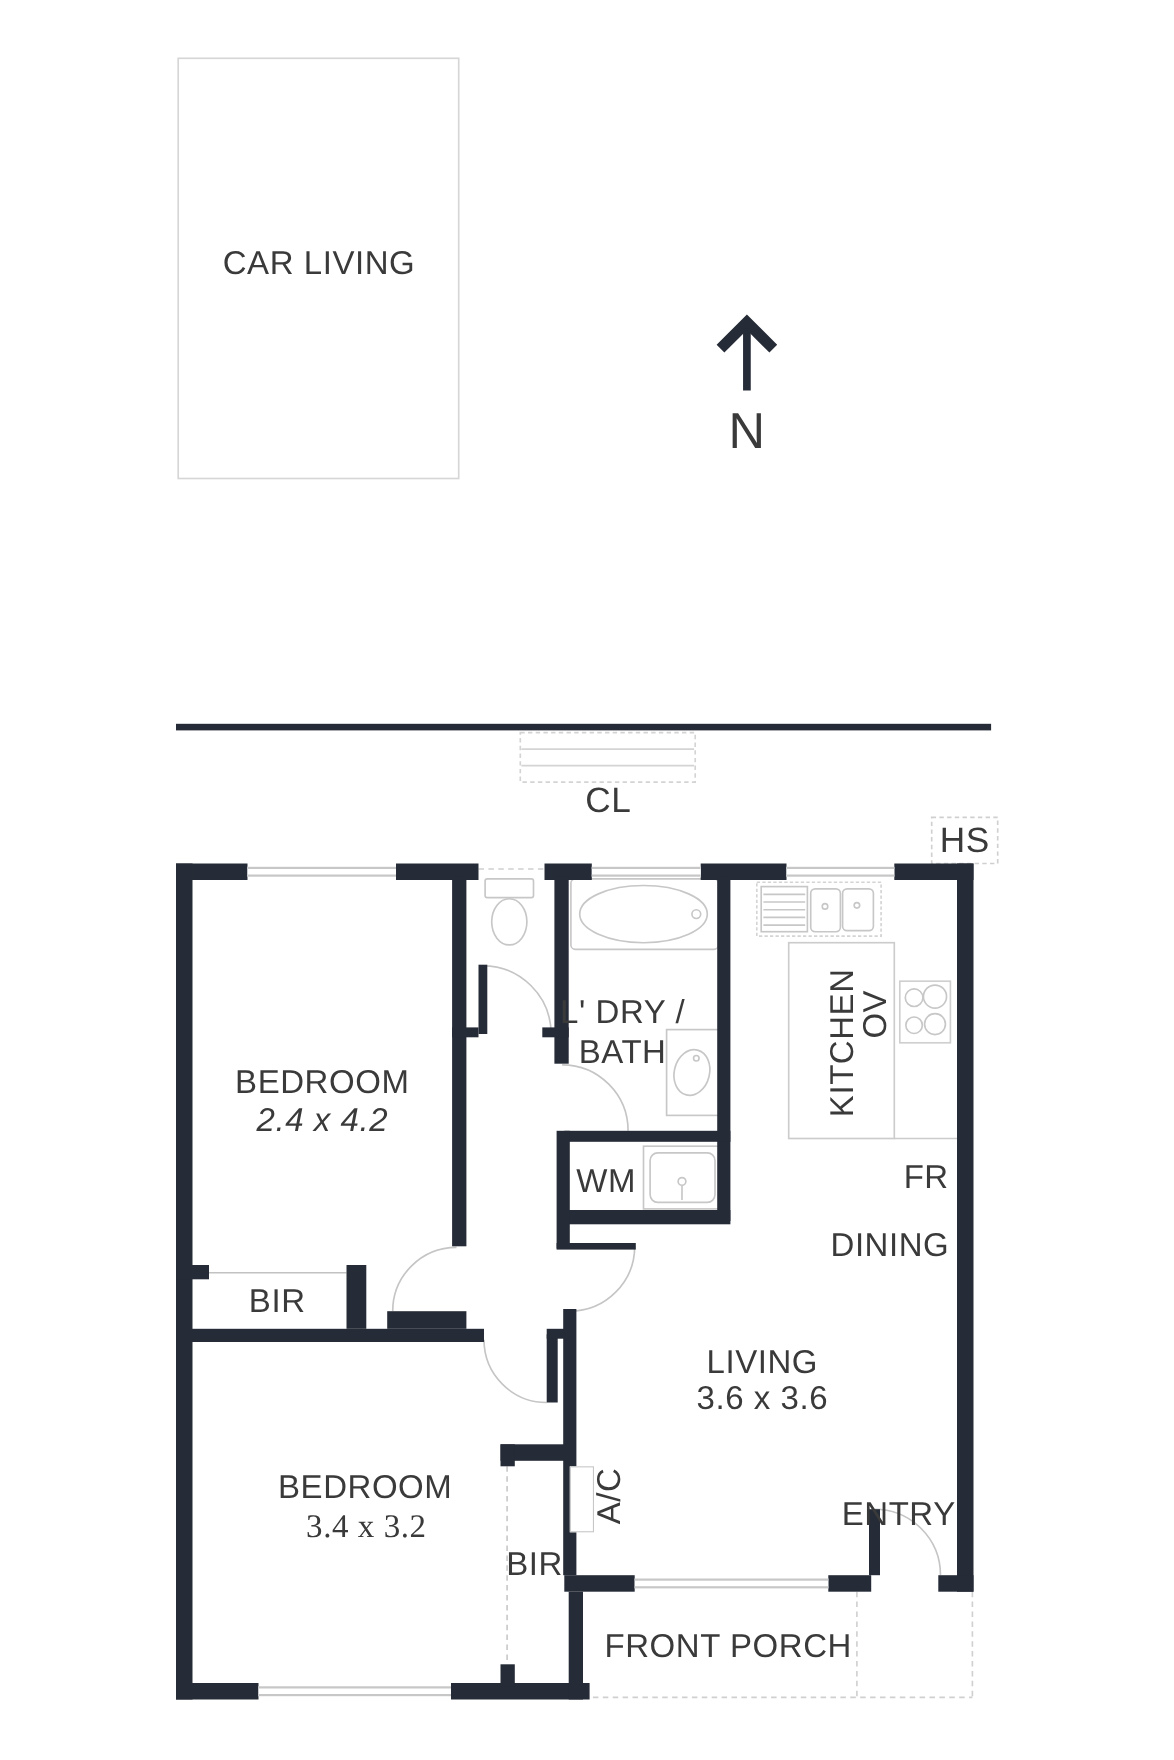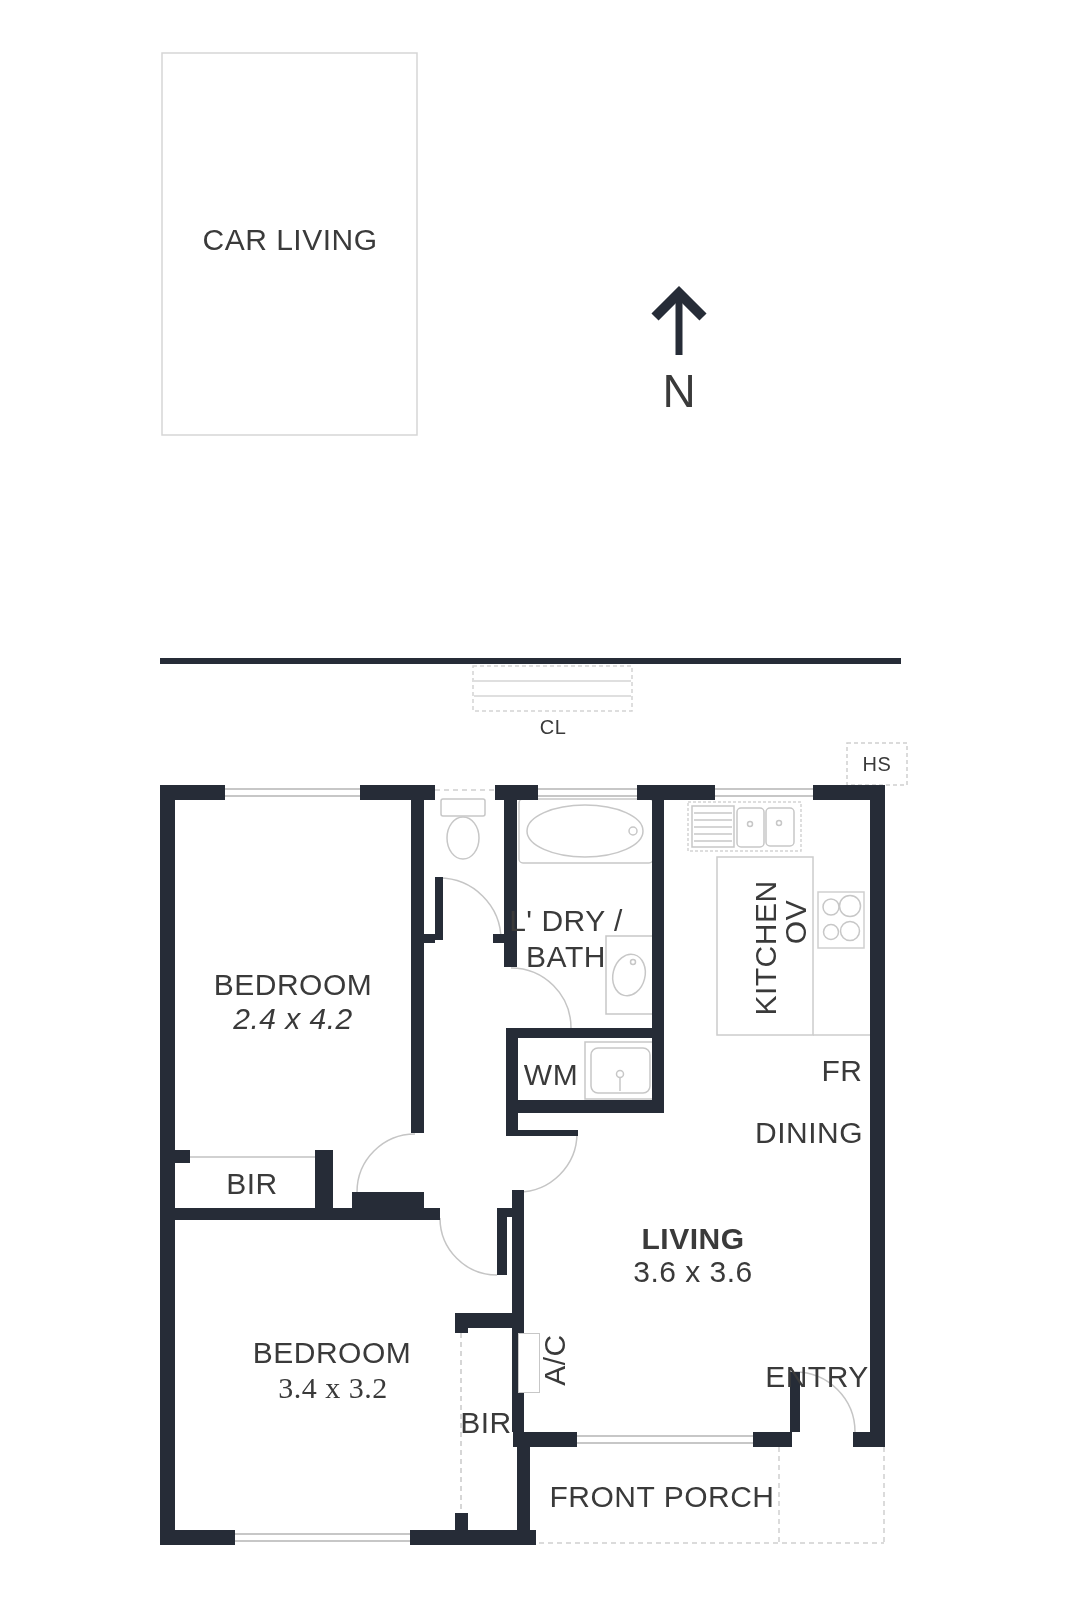--- a/index.html
+++ b/index.html
@@ -13,21 +13,21 @@
     position:relative;width:1067px;height:1600px;background:#ffffff;overflow:hidden;
     font-family:"Liberation Sans", sans-serif;
   }
   .wall{position:absolute;background:var(--wall);}
   .win{position:absolute;background:#fff;border-top:2px solid var(--line);border-bottom:2px solid var(--line);box-sizing:border-box;}
   .lbl{
     position:absolute;color:var(--text);font-size:30px;line-height:1;
     letter-spacing:0.5px;white-space:nowrap;transform:translate(-50%,-50%);
   }
   .lbl.rot{transform:translate(-50%,-50%) rotate(-90deg);}
-  .lbl.small{font-size:20px;}
+  .lbl.small{font-size:32px;}
   .lbl.north{font-size:46px;font-weight:500;letter-spacing:0;}
   .acbox{position:absolute;left:518px;top:1333px;width:22px;height:60px;background:#fff;border:1.5px solid var(--line);box-sizing:border-box;}
   svg.overlay{position:absolute;left:0;top:0;}
 </style>
 </head>
 <body>
 
 <div id="stage">
 
   <svg class="overlay" width="1067" height="1600" viewBox="0 0 1067 1600" fill="none" stroke="#c7c7c7" stroke-width="1.5">
@@ -181,21 +181,21 @@
   <div class="lbl" style="left:566px;top:957px;">BATH</div>
 
   <div class="lbl" style="left:551px;top:1075px;">WM</div>
 
   <div class="lbl rot" style="left:766px;top:948px;">KITCHEN</div>
   <div class="lbl rot" style="left:796px;top:922px;">OV</div>
   <div class="lbl" style="left:842px;top:1071px;">FR</div>
 
   <div class="lbl" style="left:809px;top:1133px;">DINING</div>
 
-  <div class="lbl" style="left:693px;top:1239px;font-weight:bold;">LIVING</div>
+  <div class="lbl" style="left:693px;top:1239px;">LIVING</div>
   <div class="lbl" style="left:693px;top:1272px;">3.6 x 3.6</div>
 
   <div class="lbl" style="left:817px;top:1349px;margin-top:28px;">ENTRY</div>
 
   <div class="lbl" style="left:252px;top:1184px;">BIR</div>
   <div class="lbl" style="left:486px;top:1423px;">BIR</div>
   <div class="lbl rot" style="left:555px;top:1360px;">A/C</div>
 
   <div class="lbl" style="left:332px;top:1353px;">BEDROOM</div>
   <div class="lbl" style="left:333px;top:1388px;font-family:Liberation Serif, serif;">3.4 x 3.2</div>

